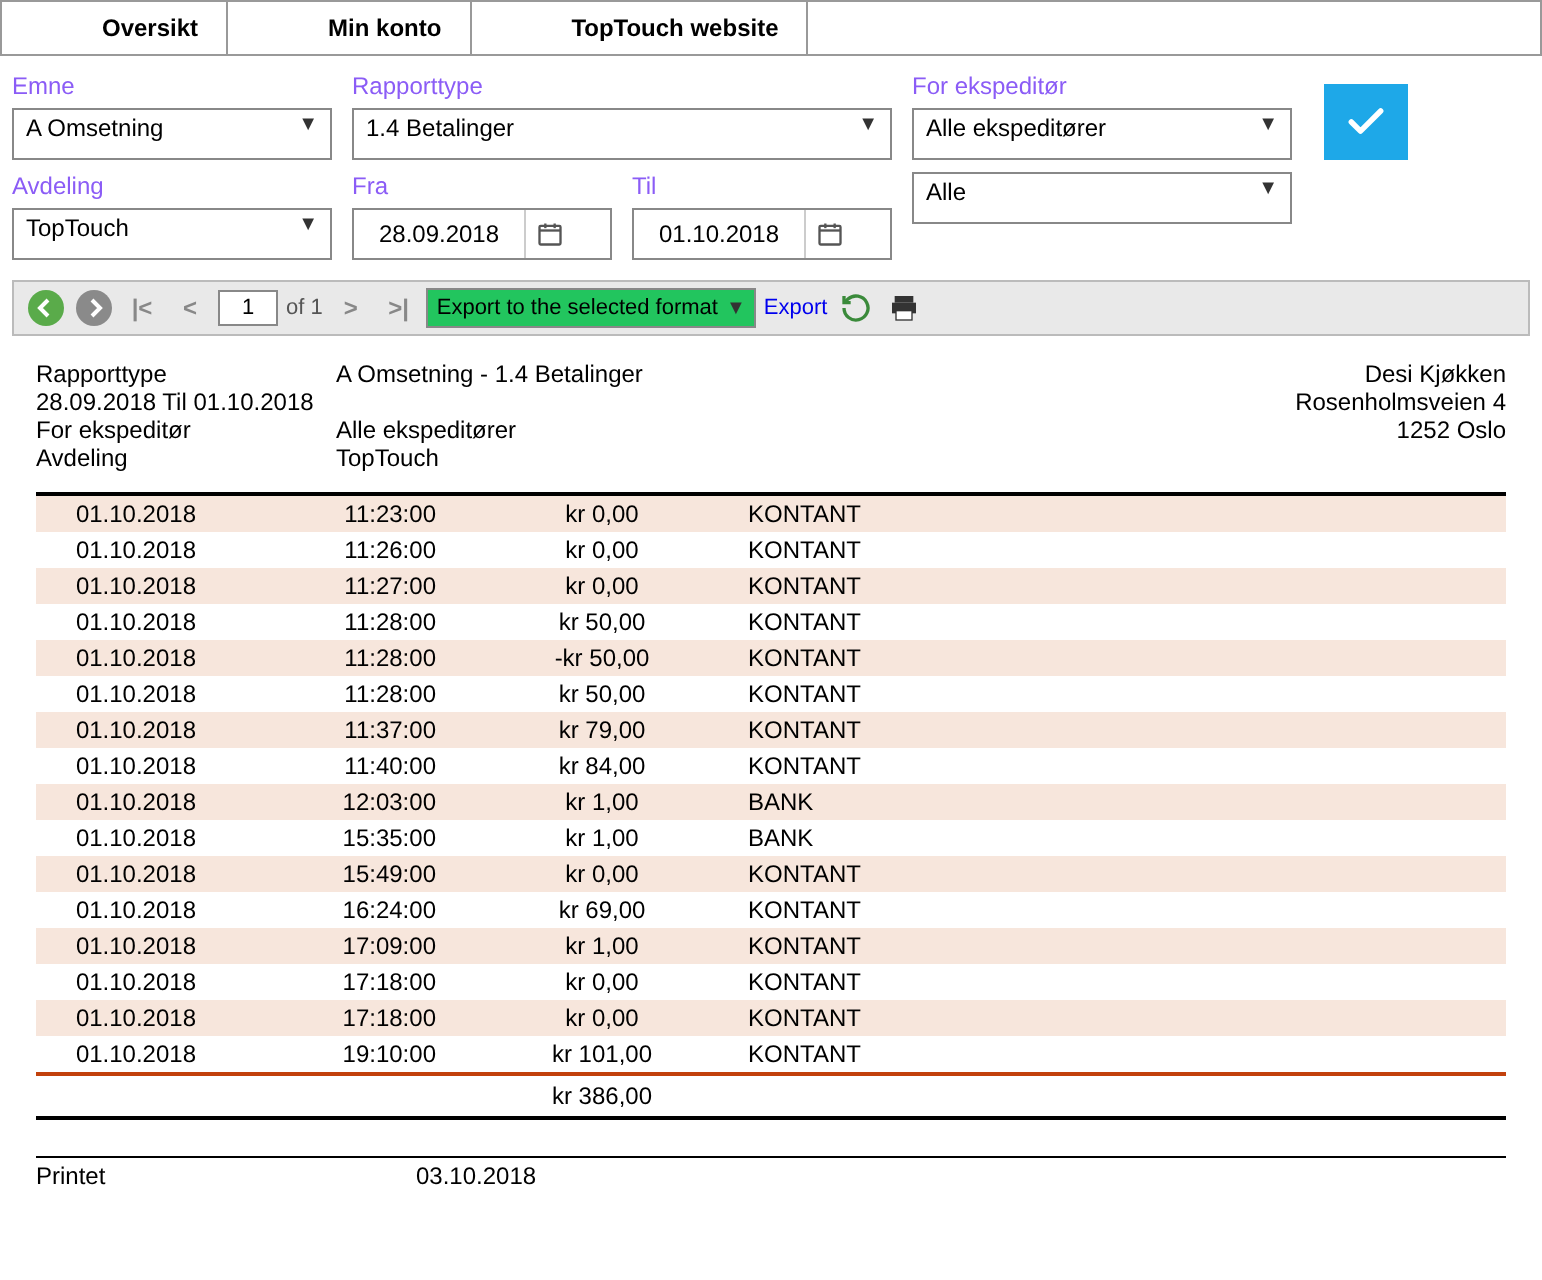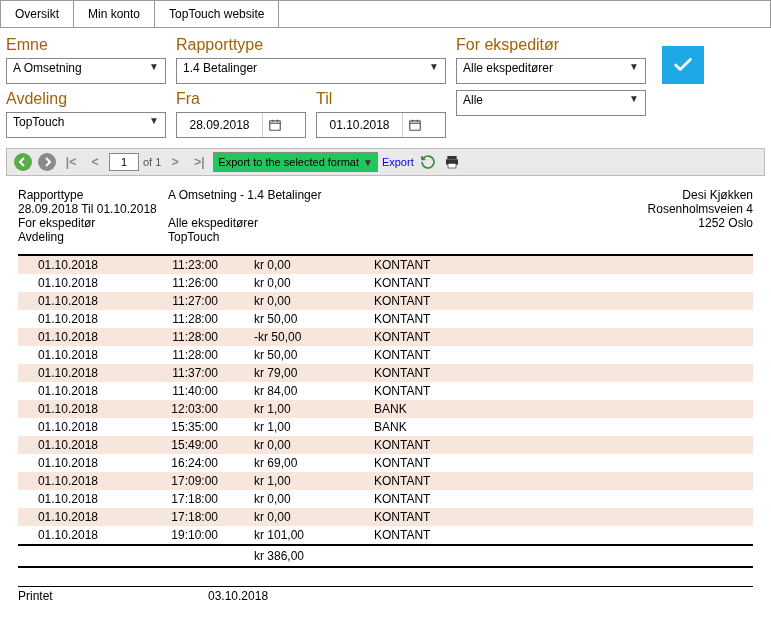--- a/index.html
+++ b/index.html
@@ -1,23 +1,23 @@
 <!DOCTYPE html>
 <html><head>
 <meta charset="utf-8">
 <style>
   * { box-sizing: border-box; margin: 0; padding: 0; }
   body { font-family: Arial, sans-serif; font-size: 12px; color: #000; background: #fff; width: 771px; }
   
   .tabs { display: flex; border: 1px solid #999; }
-  .tab { padding: 6px 14px; font-weight: normal; cursor: pointer; border-right: 1px solid #999; background: #fff; }
+  .tab { padding: 6px 14px; font-weight: bold; cursor: pointer; border-right: 1px solid #999; background: #fff; margin-left: 36px; }
   
   .filters { display: flex; gap: 10px; padding: 8px 6px 4px 6px; }
   .filter-col { display: flex; flex-direction: column; gap: 4px; }
-  .filter-label { font-size: 16px; color: #a16207; }
+  .filter-label { font-size: 12px; color: #8b5cf6; }
   
   .select, .date-input, .text-input {
     border: 1px solid #888; background: #fff; height: 26px; padding: 2px 6px;
     display: flex; align-items: flex-start; justify-content: space-between; gap: 6px;
   }
   .select { cursor: pointer; }
   .caret { font-size: 10px; color: #333; }
   .date-wrap { display: flex; align-items: center; border:1px solid #888; height:26px; }
   .date-wrap input { border:none; height:100%; padding:2px 6px; outline:none; width:85px; text-align:center; font-family:inherit; font-size:12px;}
   .cal-icon { width:24px; height:24px; display:flex; align-items:center; justify-content:center; border-left:1px solid #ccc; cursor:pointer;}
@@ -43,24 +43,24 @@
   .meta-label { width:150px; }
   .meta-val { }
   .addr { text-align:right; font-size:12px;}
   
   .data-table { width:100%; margin-top:10px; border-collapse:collapse; border-top:2px solid #000;}
   .data-table tr:nth-child(odd) td { background:#f7e6dc; }
   .data-table tr:nth-child(even) td { background:#fff; }
   .data-table td { padding:2px 6px; font-size:12px; }
   .col-date { width:110px; text-align:right; padding-right:30px !important;}
   .col-time { width:120px; text-align:right; padding-right:30px !important;}
-  .col-amt { width:110px; text-align:left; padding-right:10px !important;}
+  .col-amt { width:110px; text-align:center; padding-right:10px !important;}
   .col-type { padding-left:16px !important; }
   
-  .total-row td { border-top:2px solid #000000; border-bottom:2px solid #000; background:#fff !important; font-size:12px; padding:3px 6px;}
+  .total-row td { border-top:2px solid #c2410c; border-bottom:2px solid #000; background:#fff !important; font-size:12px; padding:3px 6px;}
   
   .footer-row { display:flex; border-top:1px solid #000; margin-top:18px; padding-top:2px; font-size:12px;}
   .footer-label { width:190px; }
 </style>
 </head>
 <body>
 
 <div class="tabs">
   <div class="tab">Oversikt</div>
   <div class="tab">Min konto</div>

